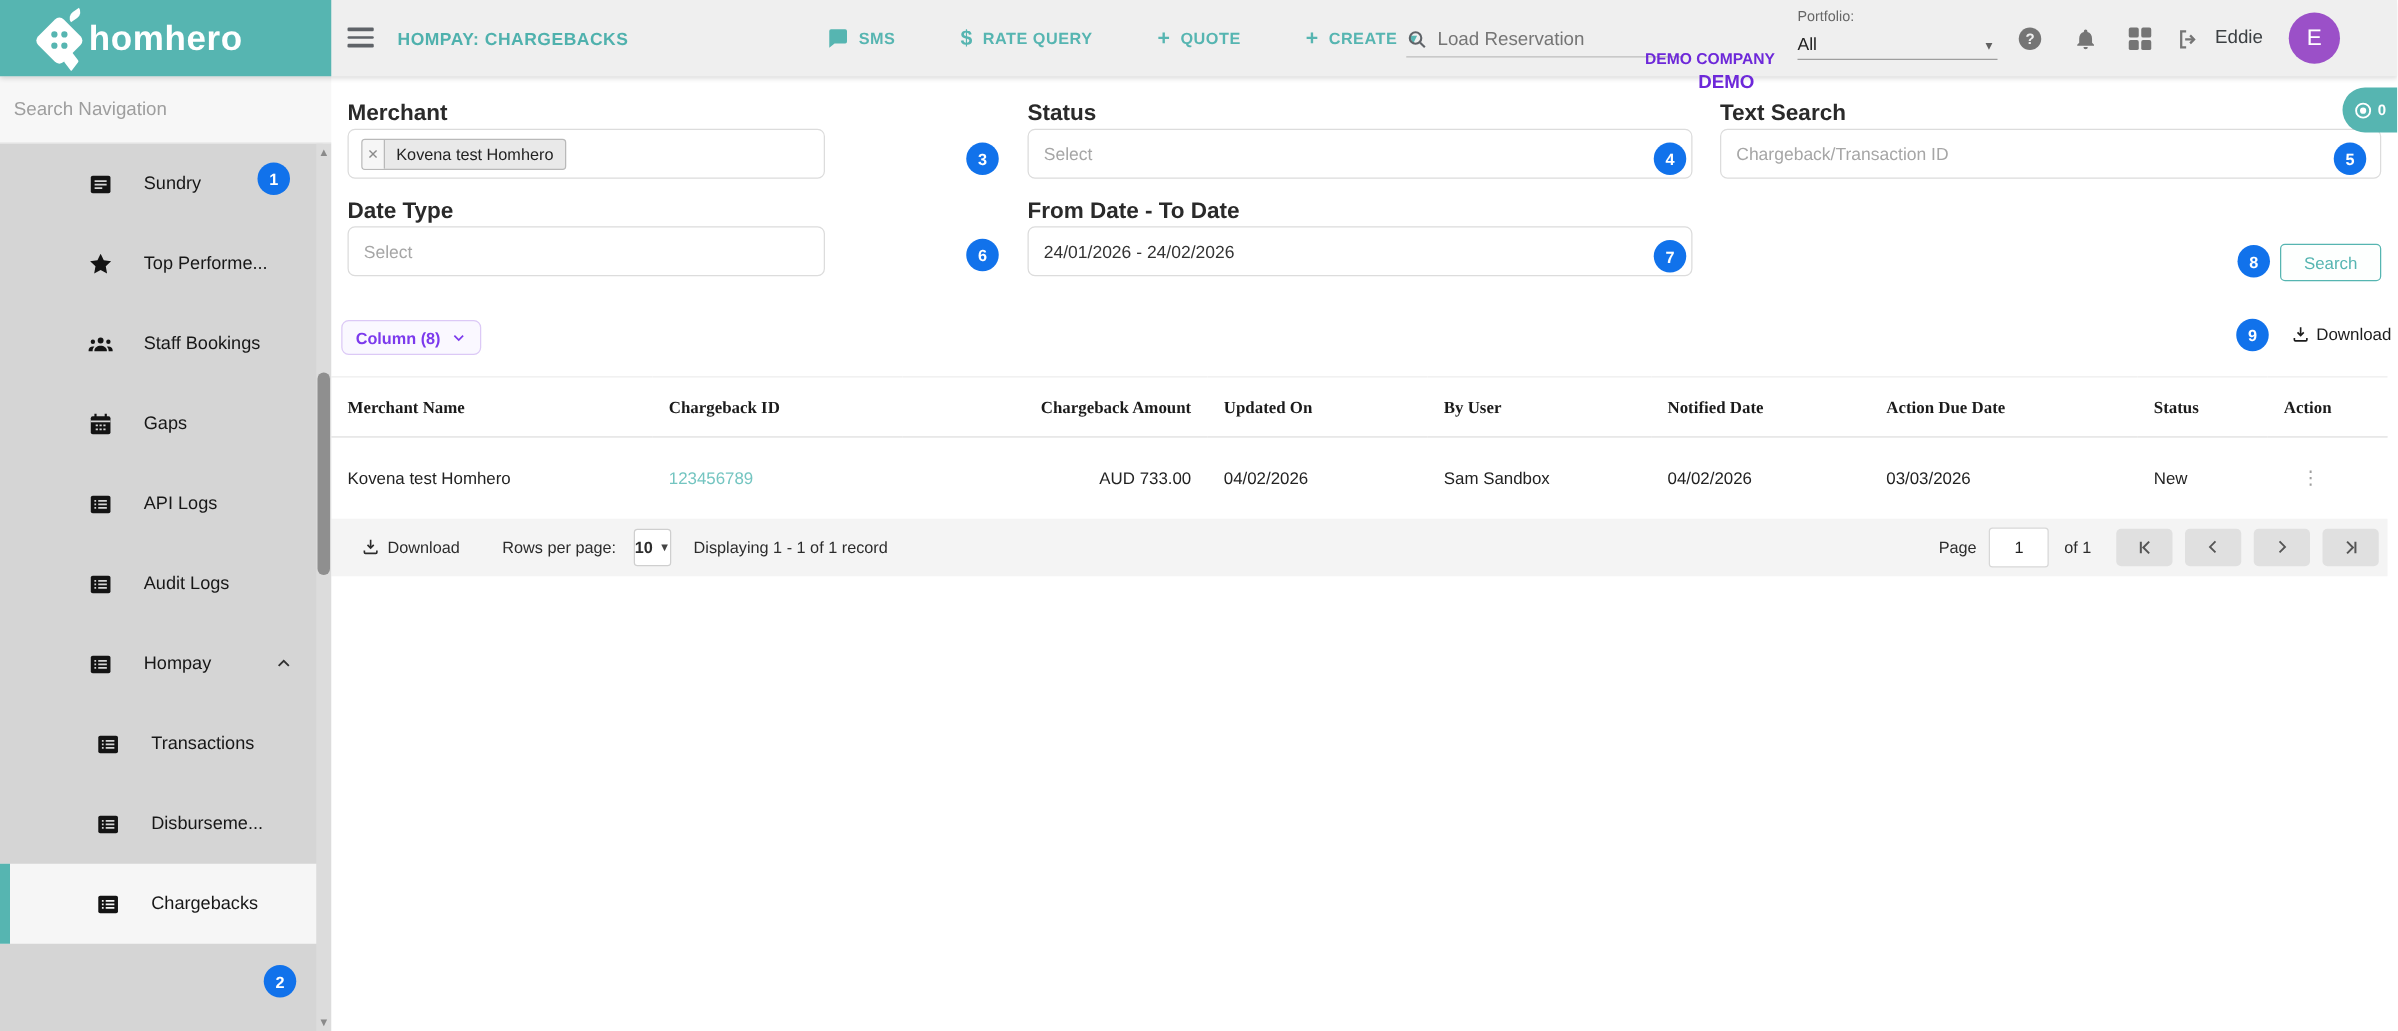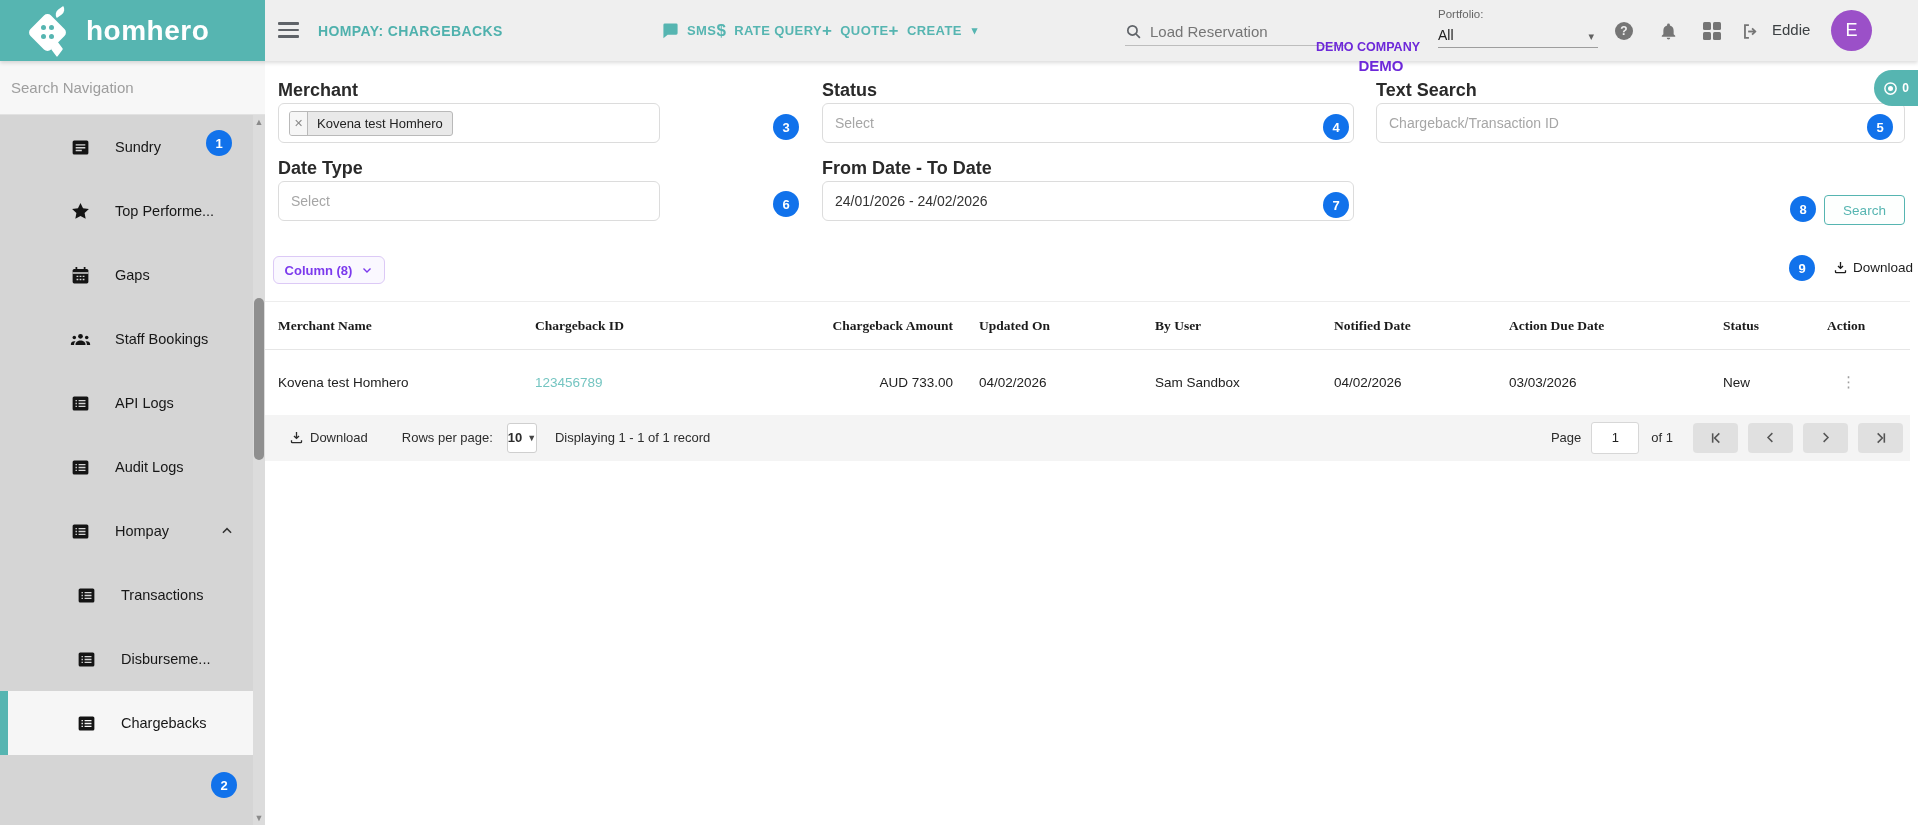--- a/index.html
+++ b/index.html
@@ -11,28 +11,28 @@
             box-shadow:0 2px 4px rgba(0,0,0,.14); z-index:20; }
   .logo-block { position:absolute; left:0; top:0; width:265px; height:61px; background:#56b5b1;
                 display:flex; align-items:center; padding-left:26px; }
   .logo-mark { position:relative; width:44px; height:46px; flex:0 0 auto; }
   .logo-diamond { position:absolute; left:7px; top:10px; width:29px; height:29px; background:#fff; border-radius:5px; transform:rotate(45deg); }
   .logo-dots { position:absolute; left:13px; top:16px; width:17px; height:17px; display:grid;
                grid-template-columns:1fr 1fr; grid-template-rows:1fr 1fr; place-items:center; }
   .logo-dots i { width:5px; height:5px; background:#56b5b1; border-radius:50%; }
   .logo-leaf { position:absolute; left:28px; top:1px; width:12px; height:6px; background:#fff; border-radius:6px 0 6px 0; transform:rotate(-35deg); }
   .logo-tip { position:absolute; left:26px; top:36px; width:10px; height:10px; background:#fff; transform:rotate(45deg) skew(8deg,8deg); border-radius:1px; }
-  .logo-text { color:#fff; font-size:28px; font-weight:600; letter-spacing:.5px; margin-left:16px; }
+  .logo-text { color:#fff; font-size:28px; font-weight:600; letter-spacing:.5px; margin-left:1px; }
 
   .hamburger { position:absolute; left:278px; top:22px; width:21px; height:16px; display:flex; flex-direction:column; justify-content:space-between; cursor:pointer; }
   .hamburger i { height:2.6px; background:#5f6368; border-radius:1px; }
 
   .page-title { position:absolute; left:318px; top:23px; font-size:14px; font-weight:bold; color:#4fb1ad; letter-spacing:.4px; }
 
-  .top-actions { position:absolute; left:662px; top:0; height:61px; display:flex; align-items:center; }
+  .top-actions { position:absolute; left:662px; top:0; height:61px; display:flex; align-items:center; gap:52px; }
   .top-action { display:flex; align-items:center; gap:8px; color:#56b5b1; font-size:13px; font-weight:bold; letter-spacing:.4px; cursor:pointer; }
   .top-action .glyph { font-size:17px; font-weight:bold; line-height:1; }
   .top-action svg { display:block; }
   .caret-dn { font-size:11px; margin-left:2px; }
 
   .resv-search { position:absolute; left:1125px; top:18px; width:222px; height:28px; border-bottom:1px solid #bdbdbd;
                  display:flex; align-items:center; gap:8px; }
   .resv-search svg { flex:0 0 auto; }
   .resv-search input { border:none; outline:none; background:transparent; font-size:15px; color:#444; width:180px; font-family:inherit; }
   .resv-search input::placeholder { color:#757575; }
@@ -244,40 +244,40 @@
       </div>
 
       <div class="nav-item lvl1">
         <svg class="nico" viewBox="0 0 24 24" fill="currentColor" width="21" height="21">
             <path d="M12 2.2l2.9 6.1 6.7.9-4.9 4.6 1.2 6.6L12 17.2l-5.9 3.2 1.2-6.6L2.4 9.2l6.7-.9z"></path>
           </svg>
         <span>Top Performe...</span>
       </div>
 
       <div class="nav-item lvl1">
-        <svg class="nico" viewBox="0 0 24 24" width="21" height="21">
-            <path d="M7.3 2.3v3M16.7 2.3v3" stroke="currentColor" stroke-width="2" fill="none"></path>
-            <rect x="3" y="4.5" width="18" height="16.5" rx="1.8" fill="currentColor"></rect>
-            <g class="icon-lines" stroke-width="1.6" fill="none">
-              <path d="M3 9.2h18M7.5 13h2M11 13h2M14.5 13h2M7.5 16.5h2M11 16.5h2M14.5 16.5h2"></path>
-            </g>
-          </svg>
-        <span>Gaps</span>
-      </div>
-
-      <div class="nav-item lvl1">
         <svg class="nico" viewBox="0 0 24 24" fill="currentColor" width="21" height="21">
             <circle cx="12" cy="8.4" r="2.7"></circle>
             <path d="M6.3 17.6c0-2.5 2.6-4.4 5.7-4.4s5.7 1.9 5.7 4.4v.6H6.3z"></path>
             <circle cx="4.9" cy="9.6" r="2"></circle>
             <circle cx="19.1" cy="9.6" r="2"></circle>
             <path d="M1 17.2c0-1.9 1.7-3.3 3.9-3.3.5 0 1 .1 1.4.2-1 1-1.6 2.2-1.6 3.6v.5H1z"></path>
             <path d="M23 17.2c0-1.9-1.7-3.3-3.9-3.3-.5 0-1 .1-1.4.2 1 1 1.6 2.2 1.6 3.6v.5H23z"></path>
           </svg>
         <span>Staff Bookings</span>
+      </div>
+
+      <div class="nav-item lvl1">
+        <svg class="nico" viewBox="0 0 24 24" width="21" height="21">
+            <path d="M7.3 2.3v3M16.7 2.3v3" stroke="currentColor" stroke-width="2" fill="none"></path>
+            <rect x="3" y="4.5" width="18" height="16.5" rx="1.8" fill="currentColor"></rect>
+            <g class="icon-lines" stroke-width="1.6" fill="none">
+              <path d="M3 9.2h18M7.5 13h2M11 13h2M14.5 13h2M7.5 16.5h2M11 16.5h2M14.5 16.5h2"></path>
+            </g>
+          </svg>
+        <span>Gaps</span>
       </div>
 
       <div class="nav-item lvl1">
         <svg class="nico" viewBox="0 0 24 24" width="21" height="21">
             <rect x="3" y="4" width="18" height="16" rx="1.8" fill="currentColor"></rect>
             <g class="icon-lines" stroke-width="1.6" fill="none">
               <path d="M6.3 8.7h1.6M9.8 8.7h7.9M6.3 12h1.6M9.8 12h7.9M6.3 15.3h1.6M9.8 15.3h7.9"></path>
             </g>
           </svg>
         <span>API Logs</span>

